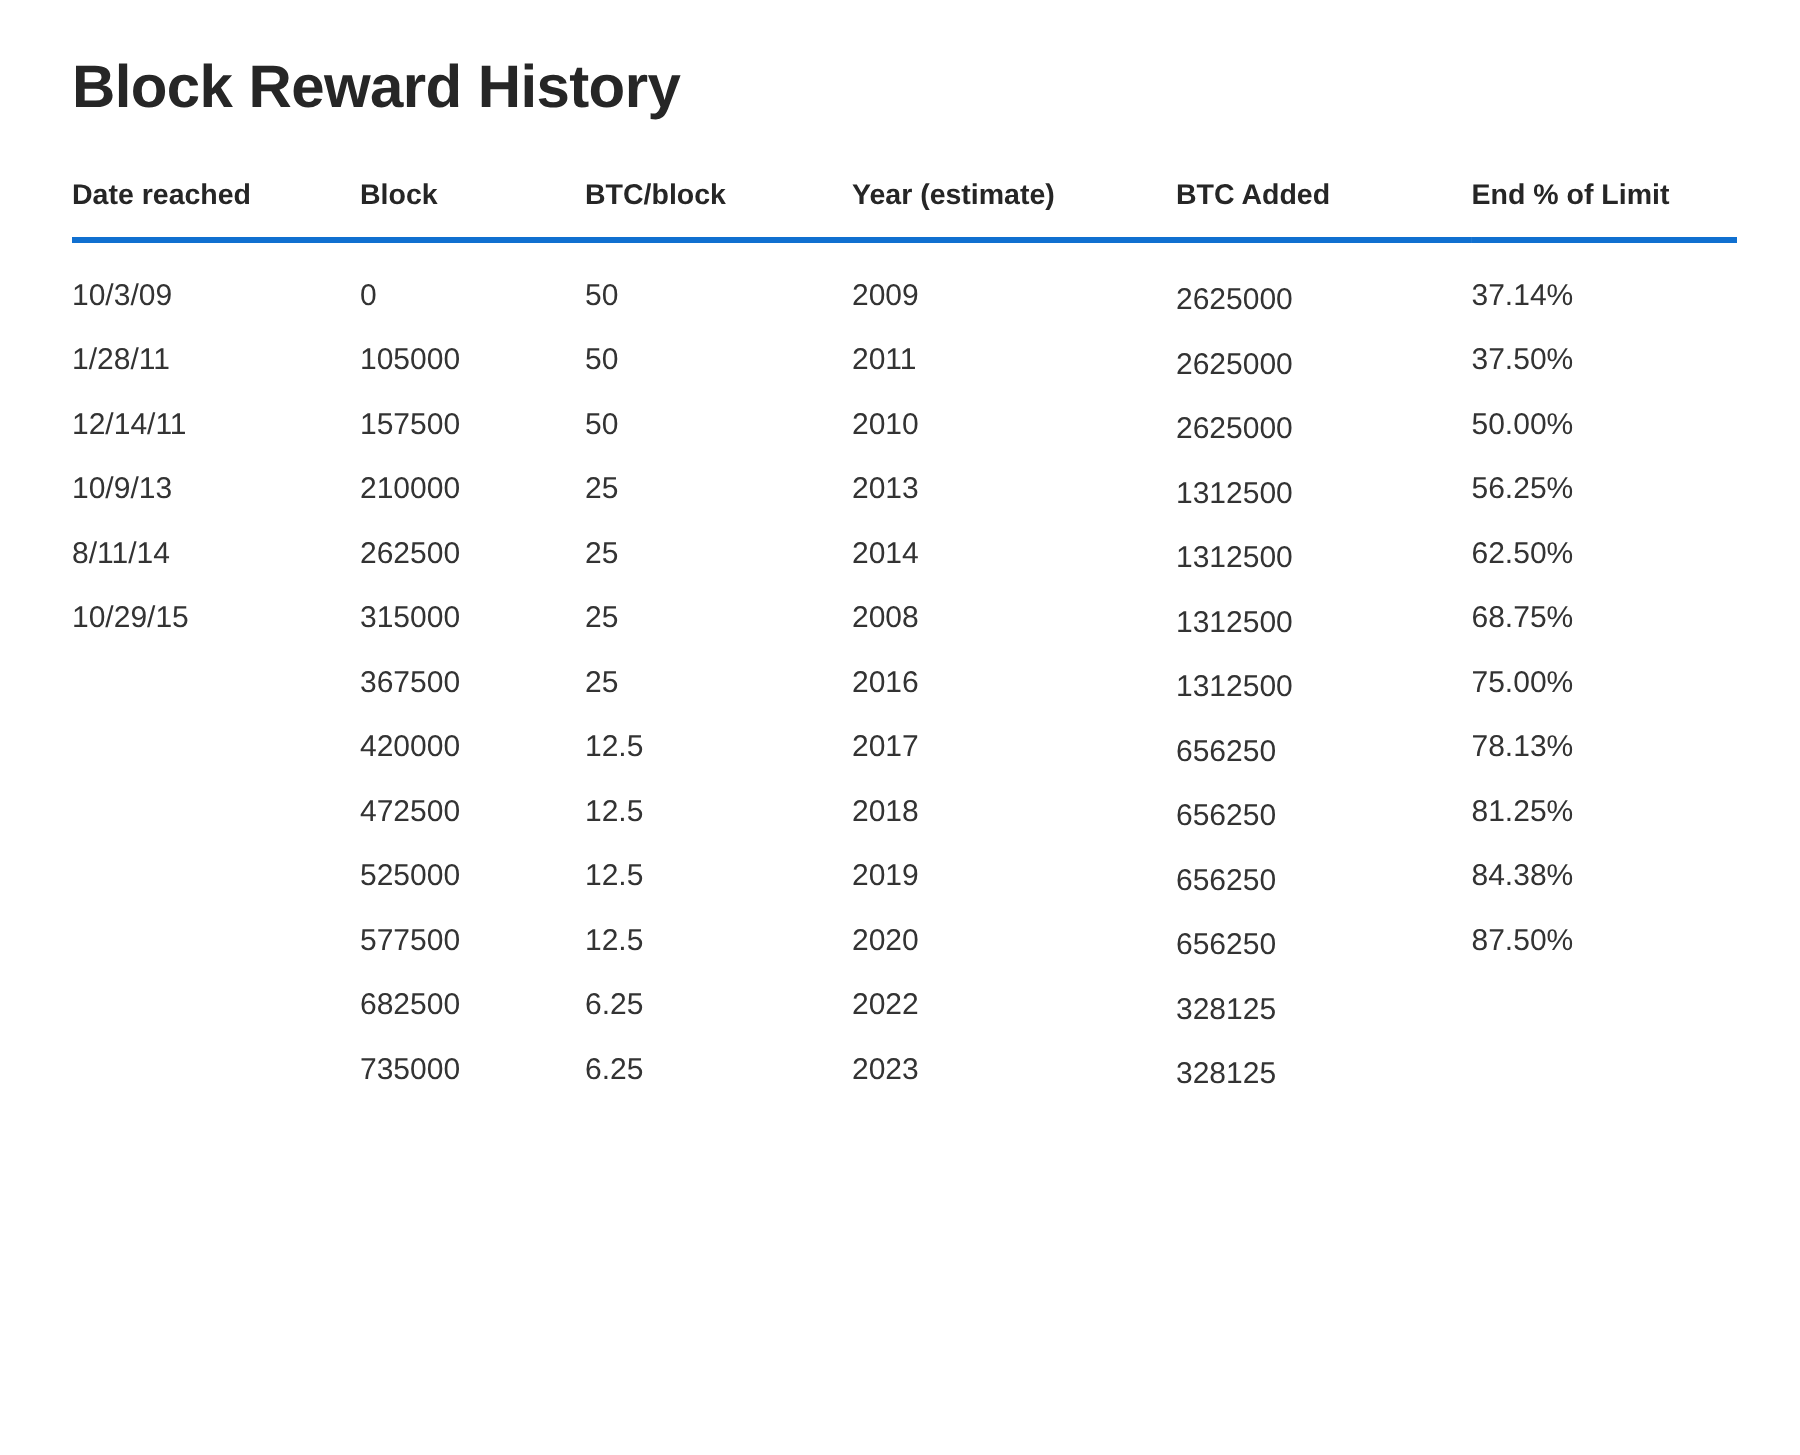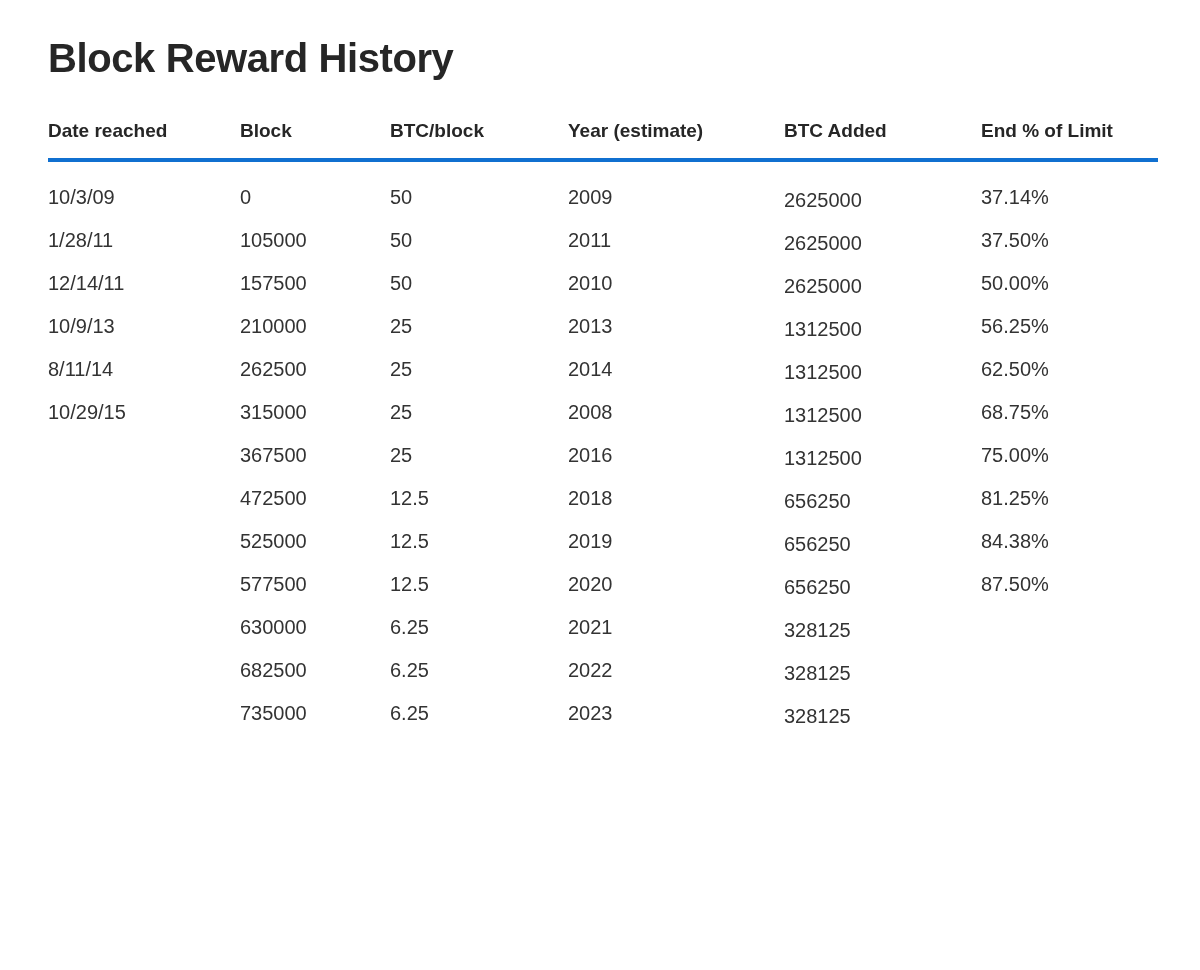--- a/index.html
+++ b/index.html
@@ -163,20 +163,28 @@
           <tr>
             <td class="cell-date"></td>
             <td class="cell-block">367500</td>
             <td class="cell-btc-per-block">25</td>
             <td class="cell-year">2016</td>
             <td class="cell-added">1312500</td>
             <td class="cell-end-pct">75.00%</td>
           </tr>
           <tr>
             <td class="cell-date"></td>
+            <td class="cell-block">420000</td>
+            <td class="cell-btc-per-block">12.5</td>
+            <td class="cell-year">2017</td>
+            <td class="cell-added">656250</td>
+            <td class="cell-end-pct">78.13%</td>
+          </tr>
+          <tr>
+            <td class="cell-date"></td>
             <td class="cell-block">472500</td>
             <td class="cell-btc-per-block">12.5</td>
             <td class="cell-year">2018</td>
             <td class="cell-added">656250</td>
             <td class="cell-end-pct">81.25%</td>
           </tr>
           <tr>
             <td class="cell-date"></td>
             <td class="cell-block">525000</td>
             <td class="cell-btc-per-block">12.5</td>
@@ -184,28 +192,20 @@
             <td class="cell-added">656250</td>
             <td class="cell-end-pct">84.38%</td>
           </tr>
           <tr>
             <td class="cell-date"></td>
             <td class="cell-block">577500</td>
             <td class="cell-btc-per-block">12.5</td>
             <td class="cell-year">2020</td>
             <td class="cell-added">656250</td>
             <td class="cell-end-pct">87.50%</td>
-          </tr>
-          <tr>
-            <td class="cell-date"></td>
-            <td class="cell-block">630000</td>
-            <td class="cell-btc-per-block">6.25</td>
-            <td class="cell-year">2021</td>
-            <td class="cell-added">328125</td>
-            <td class="cell-end-pct"></td>
           </tr>
           <tr>
             <td class="cell-date"></td>
             <td class="cell-block">682500</td>
             <td class="cell-btc-per-block">6.25</td>
             <td class="cell-year">2022</td>
             <td class="cell-added">328125</td>
             <td class="cell-end-pct"></td>
           </tr>
           <tr>

